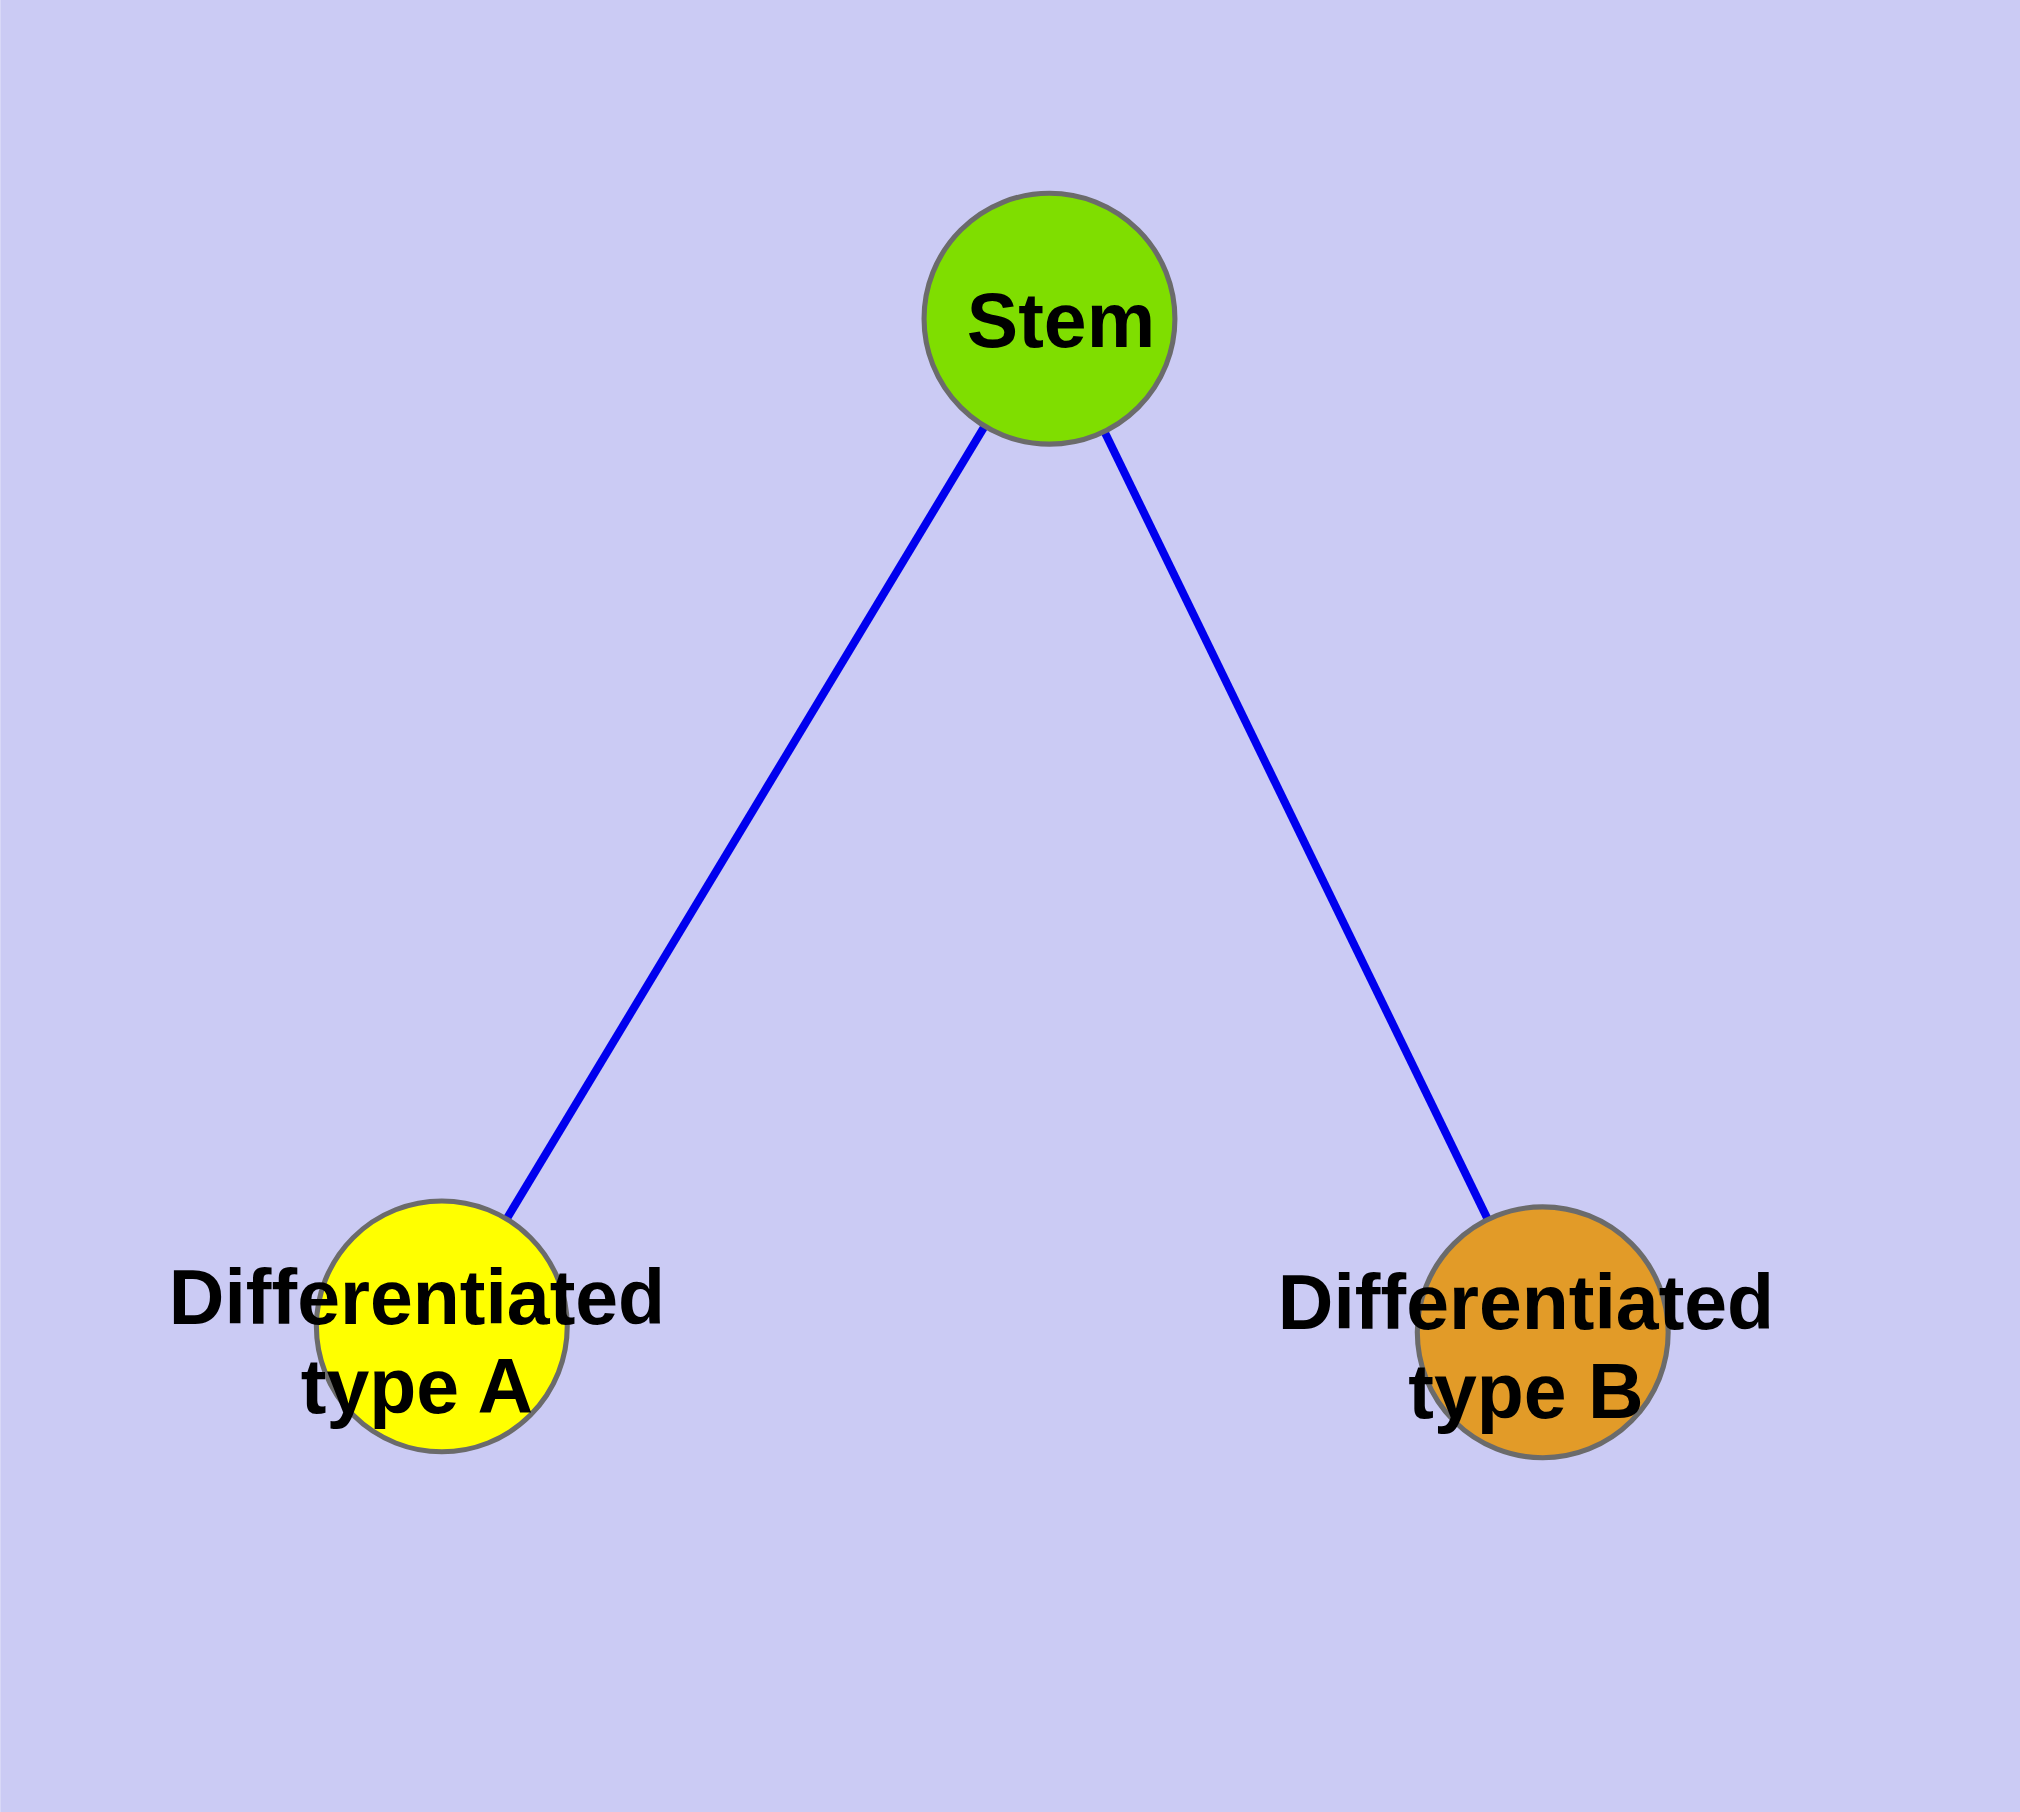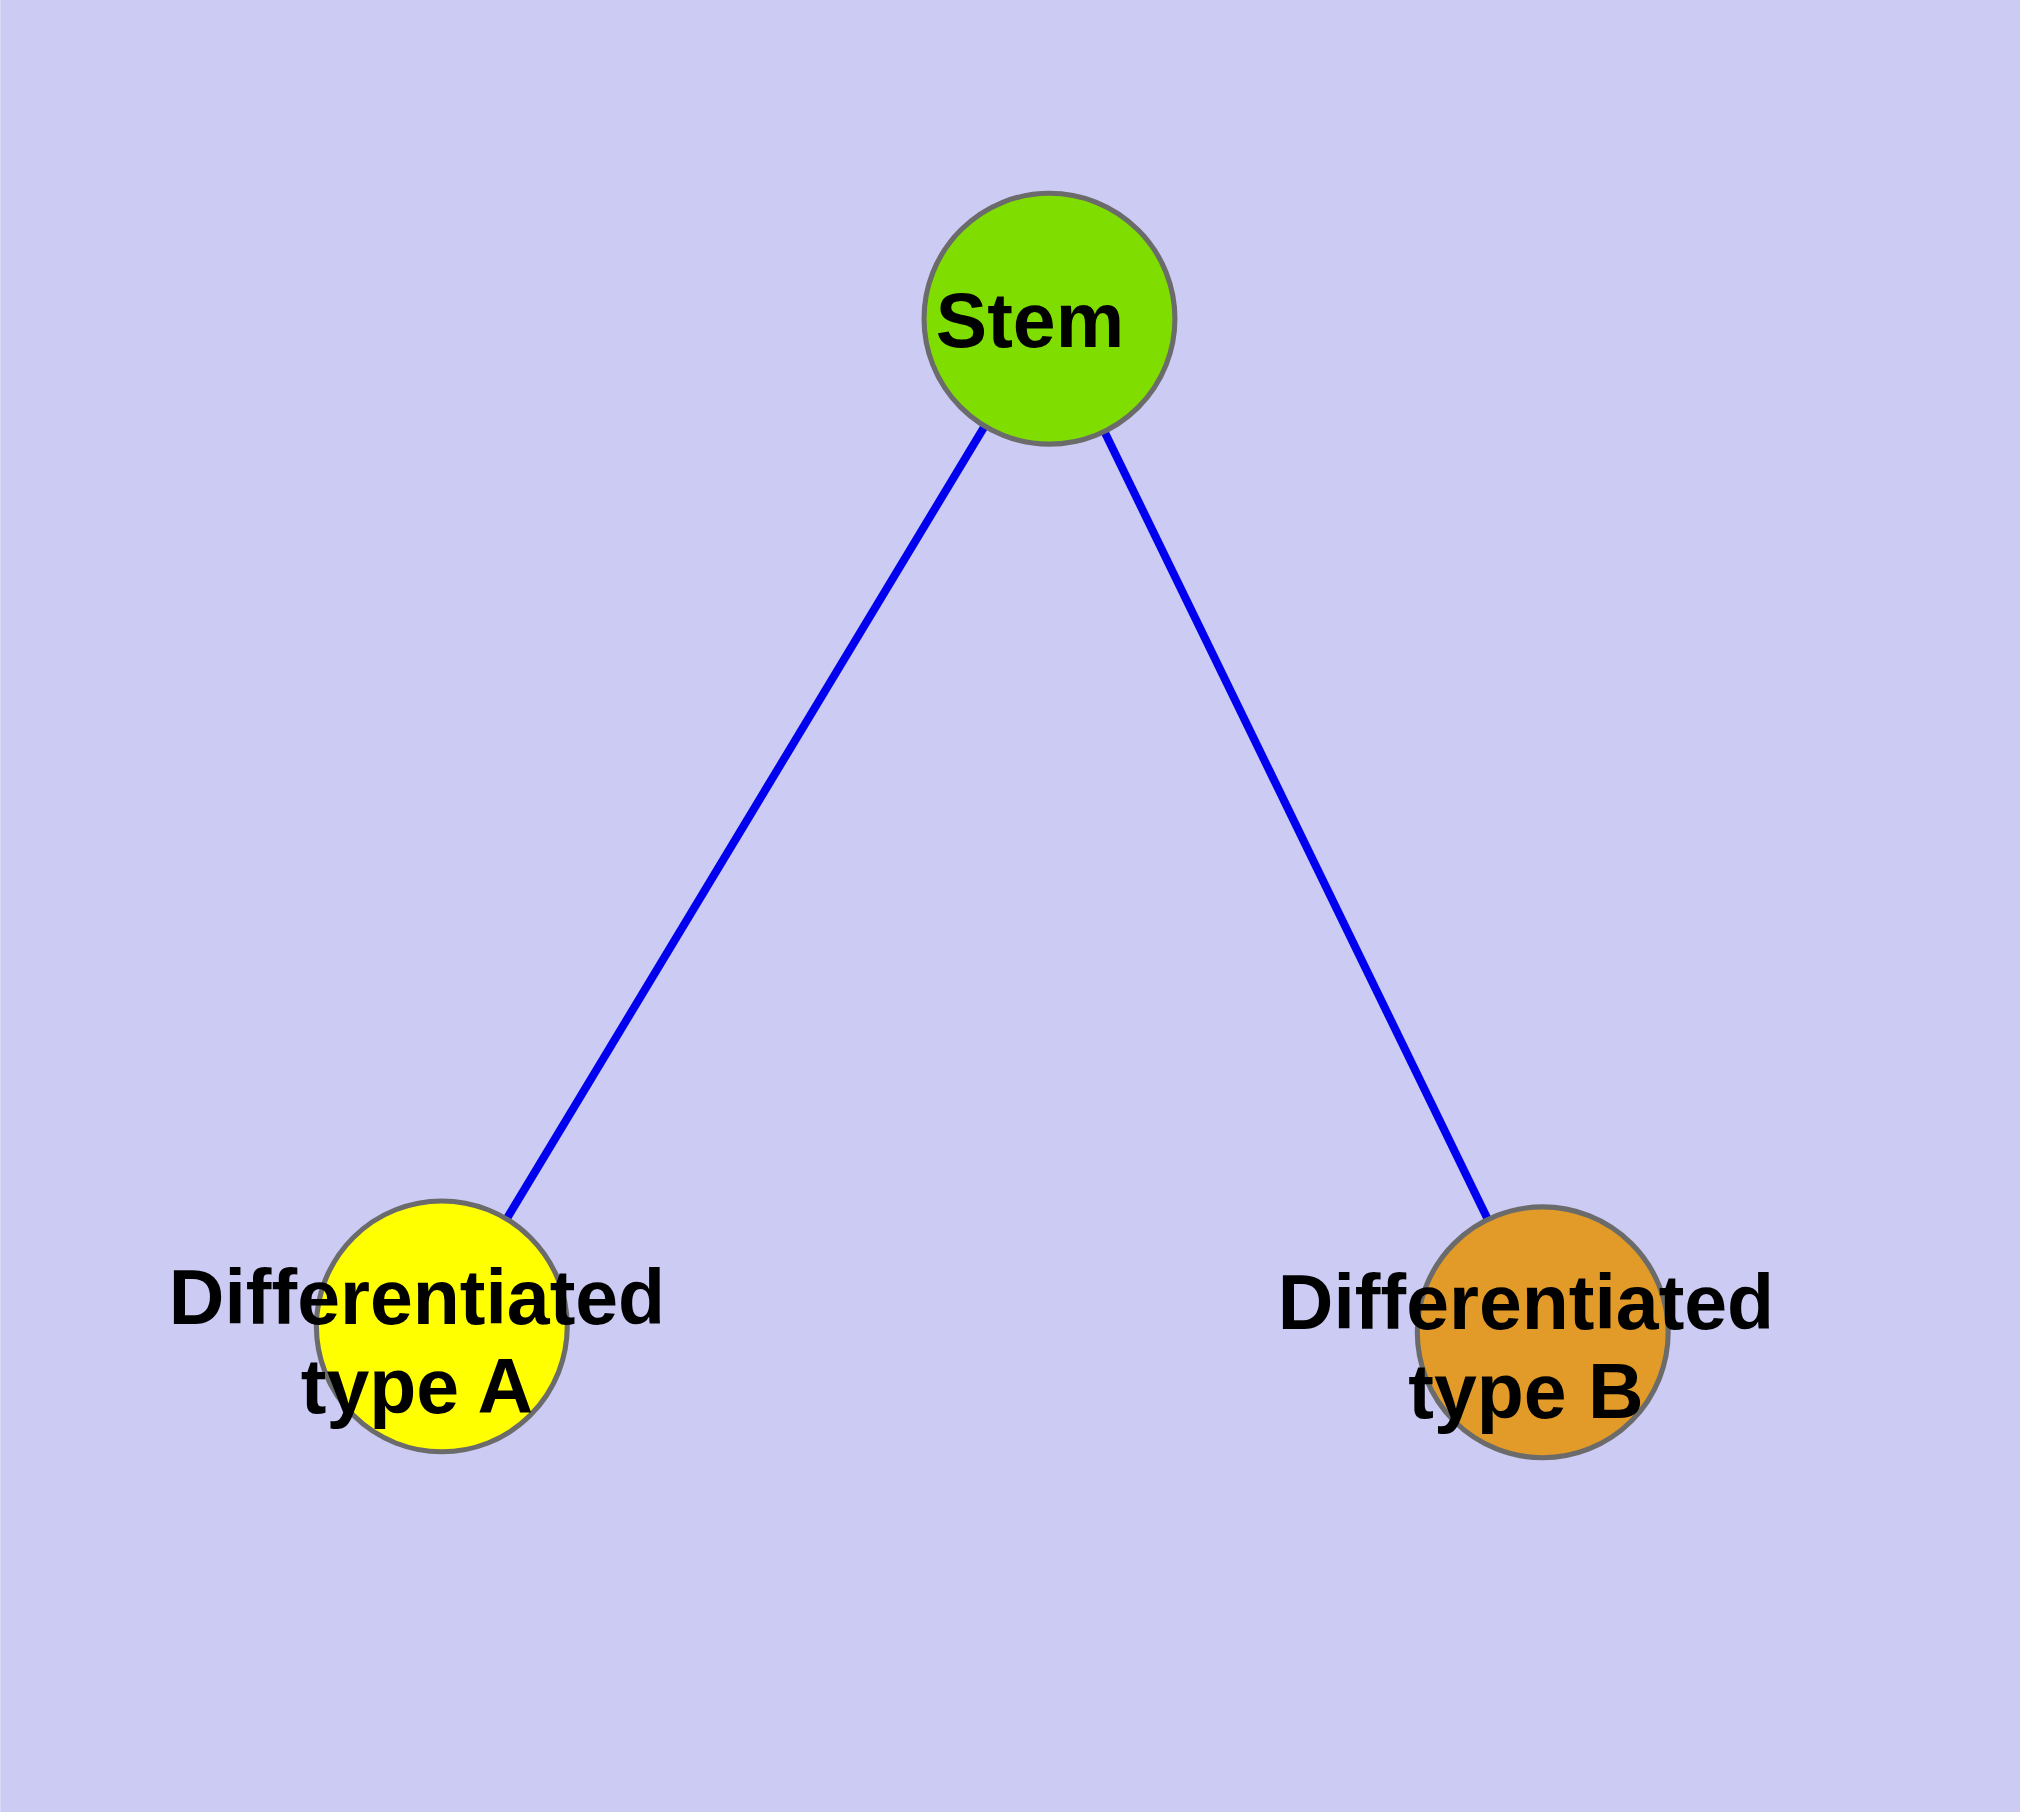--- a/index.html
+++ b/index.html
@@ -47,21 +47,21 @@
 
     <line x1="1238" y1="376" x2="1820" y2="1572" stroke-width="9.5" stroke="#0000EE"></line>
 
     <circle cx="1238" cy="376" r="148" stroke-width="6" fill="#7FDE00" stroke="#6B6B6B"></circle>
 
     <circle cx="521" cy="1565" r="148" stroke-width="6" fill="#FFFF00" stroke="#6B6B6B"></circle>
 
     <circle cx="1820" cy="1572" r="148" stroke-width="6" fill="#E29B28" stroke="#6B6B6B"></circle>
   </svg>
 
-  <div class="node-label" style="left: 1030px; top: 320px;">Stem</div>
+  <div class="node-label" style="left: 1061px; top: 320px;">Stem</div>
 
   <div class="node-label" style="left: 417px; top: 1342px;">Differentiated
 type A</div>
 
   <div class="node-label" style="left: 1526px; top: 1347px;">Differentiated
 type B</div>
 
 </div>
 
 

